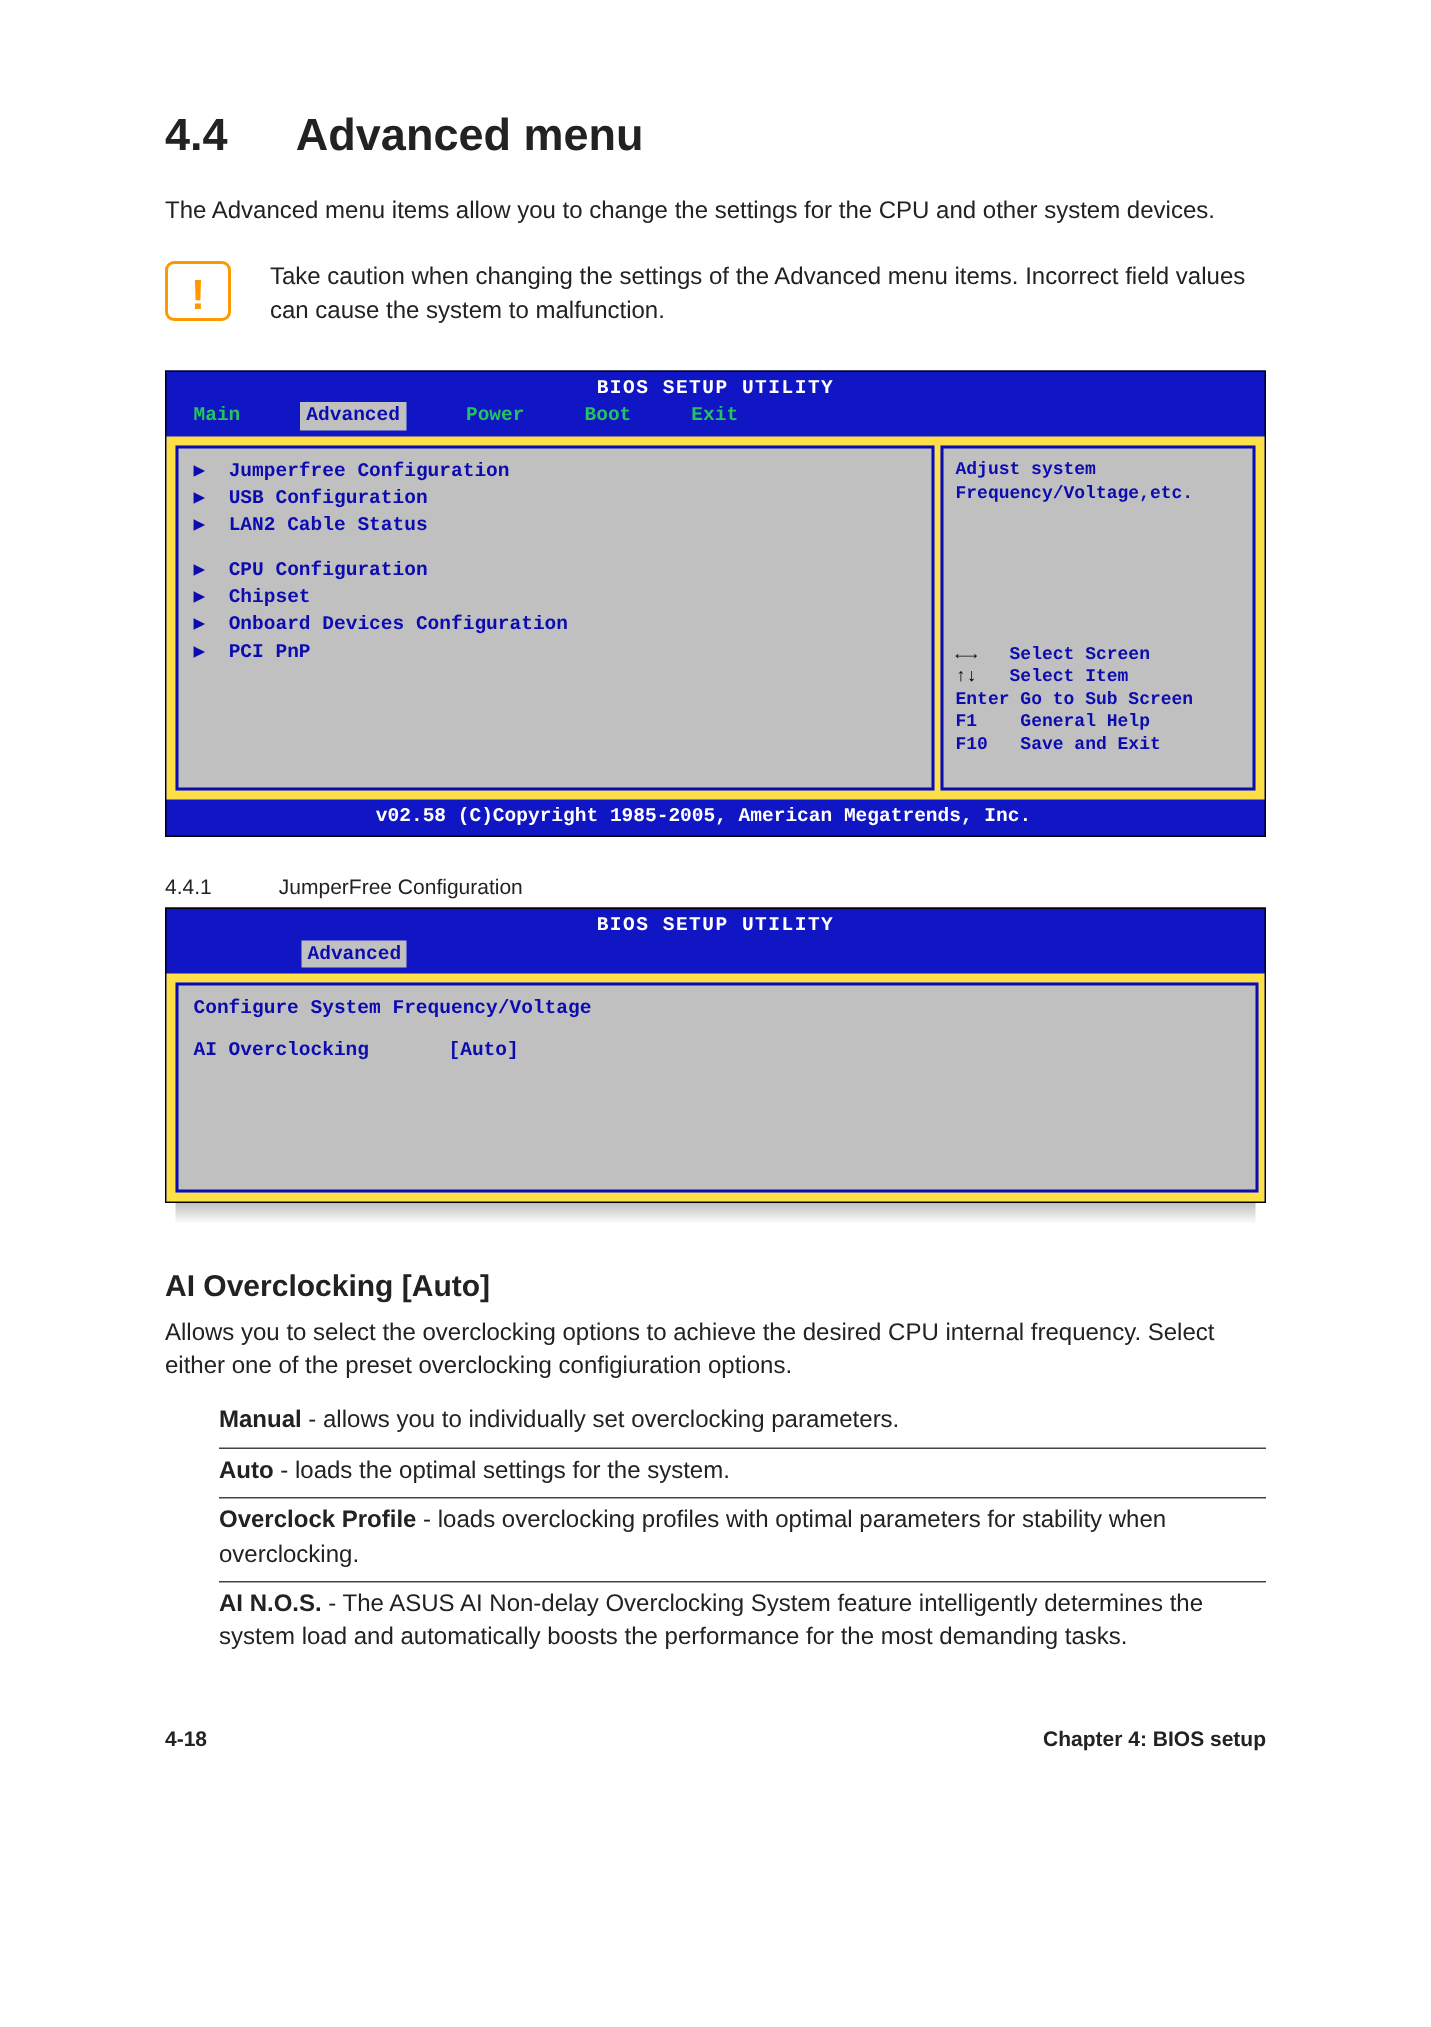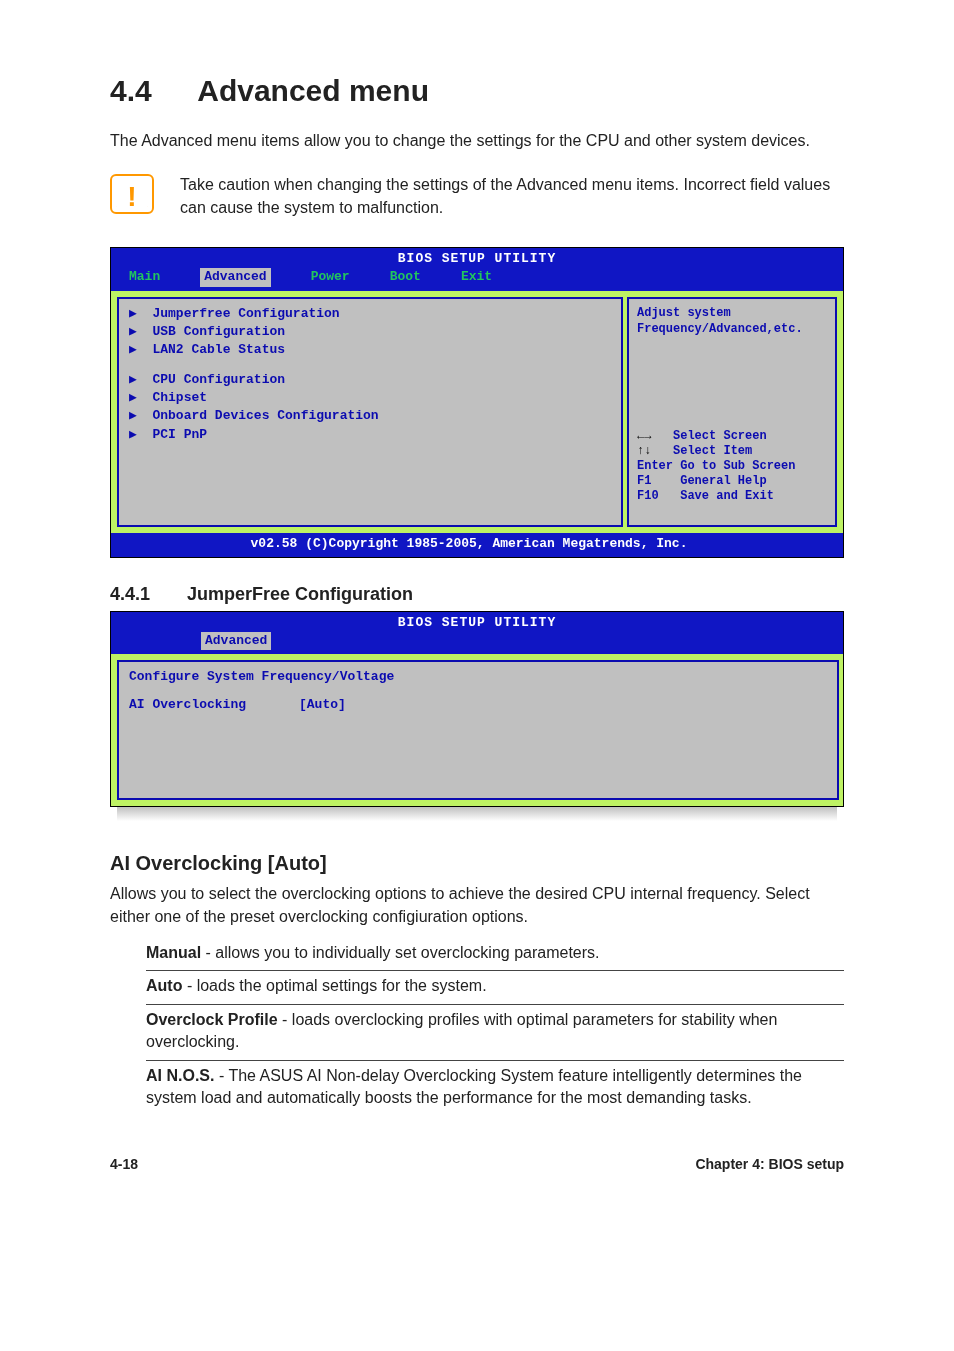--- a/index.html
+++ b/index.html
@@ -65,21 +65,21 @@
     padding: 0 18px 4px 18px;
     font-weight:bold;
     color:#d6d6d6;
   }
   .bios .tabs .tab { color:#22c55e; }
   .bios .tabs .tab.sel {
     background:#c0c0c0; color:#0b0bb0; padding:0 4px;
   }
   .bios .body {
     display:flex;
-    background:#bef264;
+    background:#fde047;
     color:#0b0bb0;
   }
   .bios .body .left {
     flex: 1;
     border:2px solid #0b0bb0;
     margin:6px 4px 6px 6px;
     padding:6px 10px;
     min-height: 230px;
     background:#c0c0c0;
     font-weight:bold;
@@ -105,22 +105,22 @@
   .bios .help-keys { white-space:pre; line-height:1.25; }
   .bios .help-keys .sym{ color:#000; }
 
   .bios2-fade {
     height: 14px;
     background: linear-gradient(#c0c0c0, #fff);
     margin:-10px 7px 28px 7px;
   }
 
   h2.subsection {
-    font-size: 18px;
-    font-weight:bold;
+    font-size: 14px;
+    font-weight:normal;
     margin: 24px 0 4px 0;
   }
   h2.subsection .num{ display:inline-block; min-width:72px; }
 
   h3.opt-title {
     font-size: 20px;
     font-weight:bold;
     margin: 14px 0 6px 0;
   }
 
@@ -176,21 +176,21 @@
       <div class="arrow-line"><span class="tri">▶  </span><span>Jumperfree Configuration</span></div>
       <div class="arrow-line"><span class="tri">▶  </span><span>USB Configuration</span></div>
       <div class="arrow-line"><span class="tri">▶  </span><span>LAN2 Cable Status</span></div>
       <div style="height:12px"></div>
       <div class="arrow-line"><span class="tri">▶  </span><span>CPU Configuration</span></div>
       <div class="arrow-line"><span class="tri">▶  </span><span>Chipset</span></div>
       <div class="arrow-line"><span class="tri">▶  </span><span>Onboard Devices Configuration</span></div>
       <div class="arrow-line"><span class="tri">▶  </span><span>PCI PnP</span></div>
     </div>
     <div class="right">
-      <div>Adjust system Frequency/Advanced,etc.</div>
+      <div>Adjust system Frequency/Voltage,etc.</div>
       <div class="help-keys">
 <span class="sym">←→   </span><span>Select Screen</span>
 <span class="sym">↑↓   </span><span>Select Item</span>
 <span>Enter </span><span>Go to Sub Screen</span>
 <span>F1    </span><span>General Help</span>
 <span>F10   </span><span>Save and Exit</span>
       </div>
     </div>
   </div>
   <div class="footer">v02.58 (C)Copyright 1985-2005, American Megatrends, Inc.</div>

